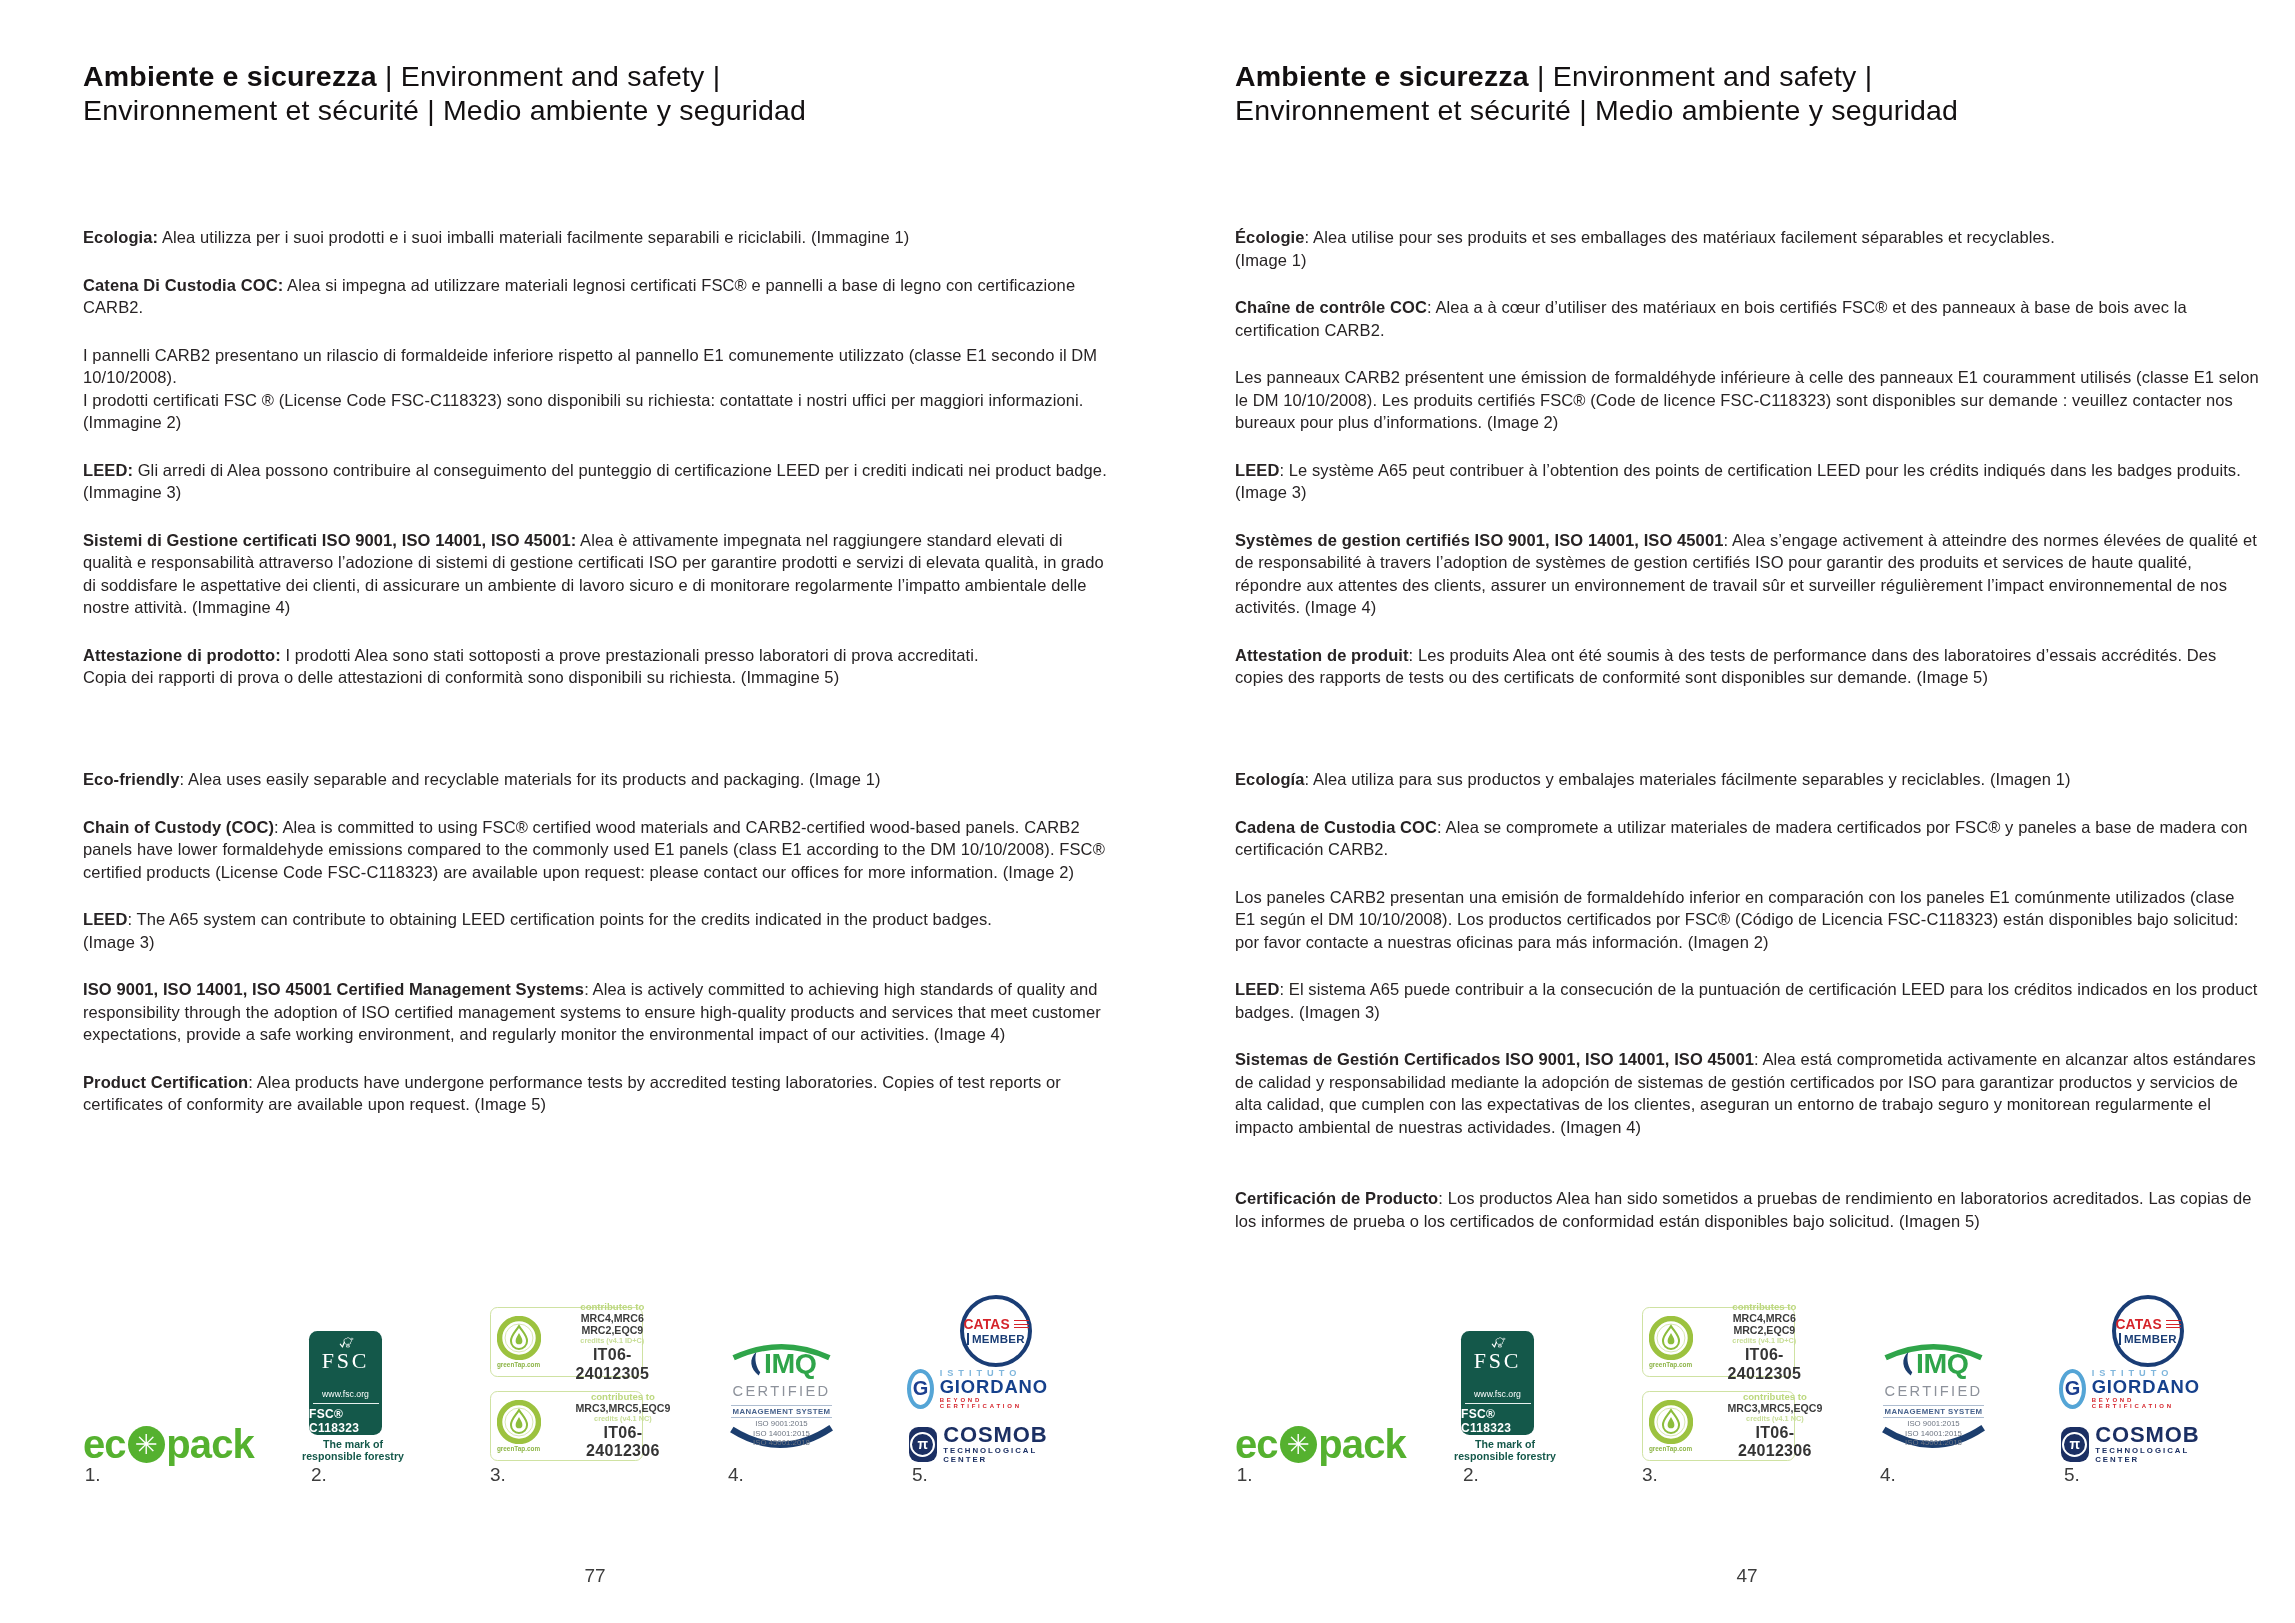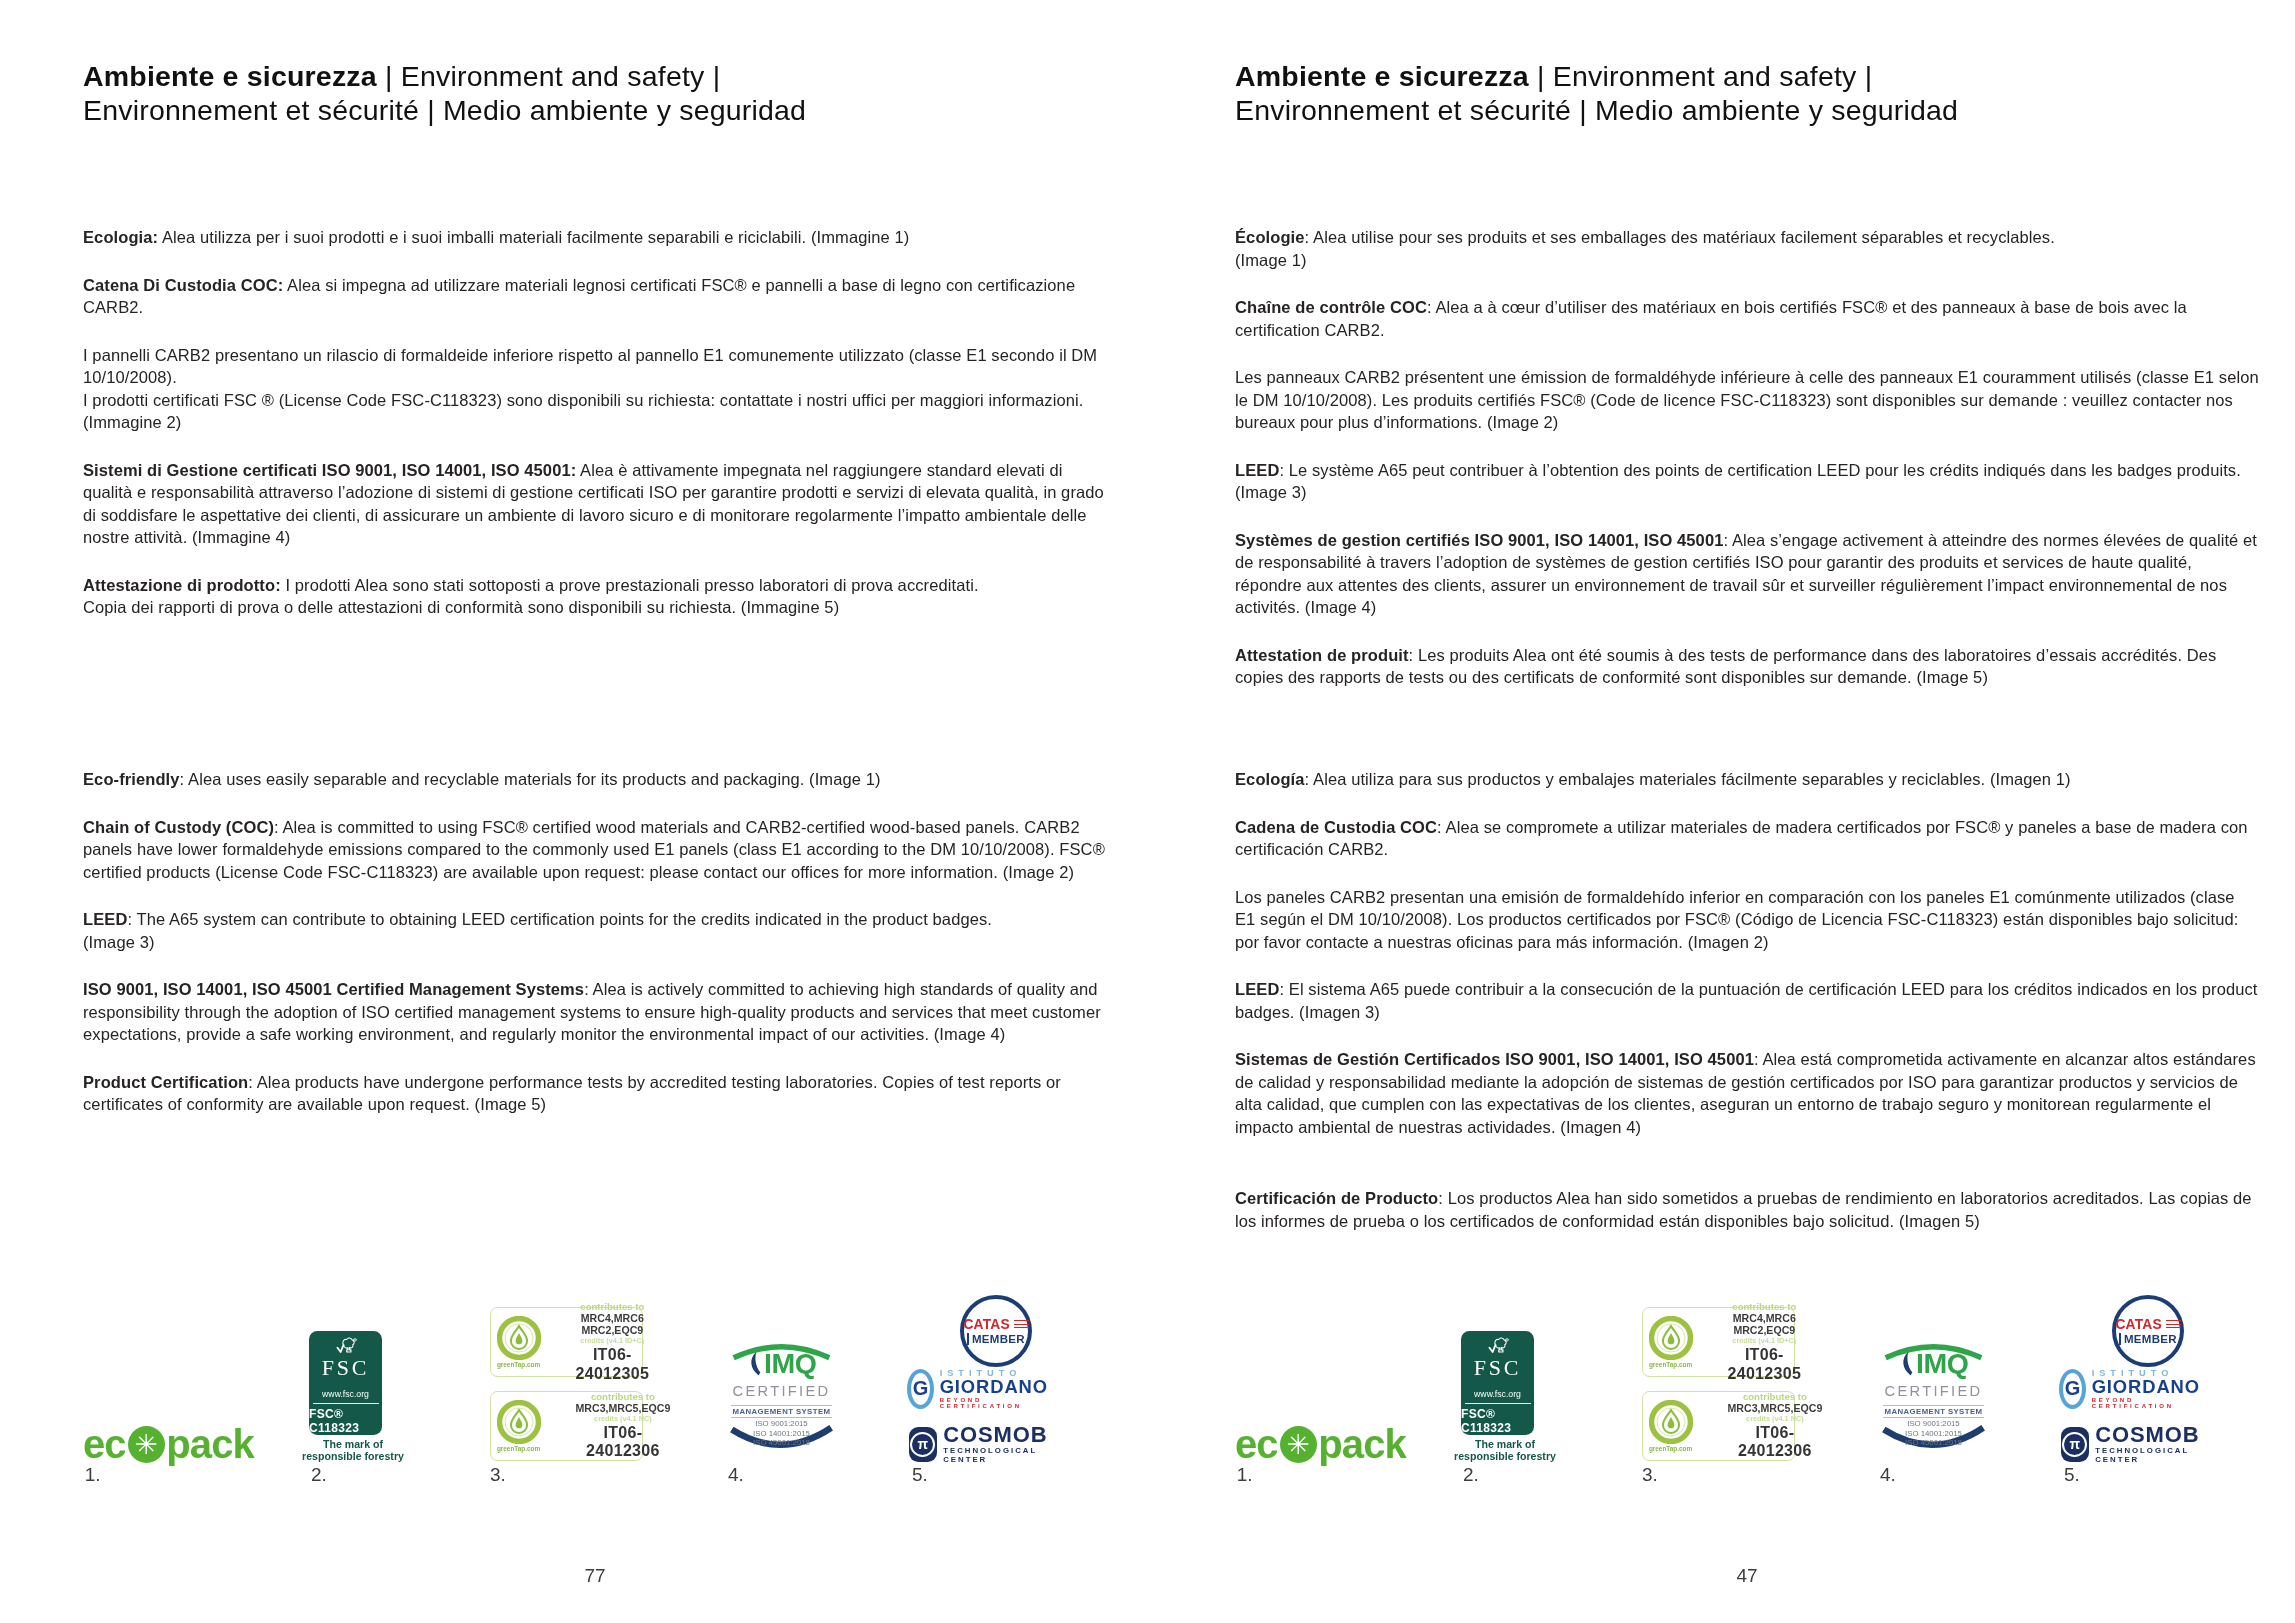--- a/index.html
+++ b/index.html
@@ -34,21 +34,21 @@
   .flower { width:37px; height:37px; margin:0 1.8px; border-radius:50%; background:#55b12f;
             display:flex; align-items:center; justify-content:center; }
   .flower::before { content:"✳"; color:#fff; font-size:27.5px; line-height:37px; }
 
   
   .b-fsc { position:absolute; left:226px; top:36px; width:89px; }
   .fsc-box { width:73px; height:104px; background:#14584a; border-radius:8.3px; padding-top:5.5px;
              display:flex; flex-direction:column; align-items:center; color:#fff; }
   .fsc-tree { width:50px; height:42px; }
   .fsc-acr { font-family:"Liberation Serif","DejaVu Serif",serif; font-size:22px; letter-spacing:2.8px; line-height:22px; }
-  .fsc-url { font-size:8.7px; margin-top:10px; }
+  .fsc-url { font-size:8.7px; margin-top:17px; }
   .fsc-sep { width:66px; height:0.9px; background:#e8f0ee; margin:3.7px 0 3.7px; }
   .fsc-lic { font-size:12px; font-weight:bold; letter-spacing:0.3px; }
   .fsc-tag { position:absolute; left:-25px; top:107px; width:138px; text-align:center;
              color:#14584a; font-size:10.6px; font-weight:bold; line-height:12.4px; white-space:pre-line; }
 
   
   .b-gt { position:absolute; left:407px; top:12px; }
   .gt-card { width:153px; height:70px; background:#fff; border:1.8px solid #cfe2a2; border-radius:7.3px;
              display:flex; align-items:center; padding:3.7px 5.5px;gap:35px; }
   .gt-card + .gt-card { margin-top:13.8px; }
@@ -111,20 +111,21 @@
     <header class="title">
       <div><span class="t-bold">Ambiente e sicurezza</span><span> | Environment and safety |</span></div>
       <div>Environnement et sécurité | Medio ambiente y seguridad</div>
     </header>
 
     <div class="lang-group g1">
       <p class="para"><b>Ecologia:</b><span> Alea utilizza per i suoi prodotti e i suoi imballi materiali facilmente separabili e riciclabili. (Immagine 1)</span></p>
       <p class="para"><b>Catena Di Custodia COC:</b><span> Alea si impegna ad utilizzare materiali legnosi certificati FSC® e pannelli a base di legno con certificazione CARB2.</span></p>
       <p class="para"><b></b><span>I pannelli CARB2 presentano un rilascio di formaldeide inferiore rispetto al pannello E1 comunemente utilizzato (classe E1 secondo il DM 10/10/2008).
 I prodotti certificati FSC ® (License Code FSC-C118323) sono disponibili su richiesta: contattate i nostri uffici per maggiori informazioni. (Immagine 2)</span></p>
+      <p class="para"><b>LEED:</b><span> Gli arredi di Alea possono contribuire al conseguimento del punteggio di certificazione LEED per i crediti indicati nei product badge. (Immagine 3)</span></p>
       <p class="para"><b>Sistemi di Gestione certificati ISO 9001, ISO 14001, ISO 45001:</b><span> Alea è attivamente impegnata nel raggiungere standard elevati di qualità e responsabilità attraverso l’adozione di sistemi di gestione certificati ISO per garantire prodotti e servizi di elevata qualità, in grado di soddisfare le aspettative dei clienti, di assicurare un ambiente di lavoro sicuro e di monitorare regolarmente l’impatto ambientale delle nostre attività. (Immagine 4)</span></p>
       <p class="para"><b>Attestazione di prodotto:</b><span> I prodotti Alea sono stati sottoposti a prove prestazionali presso laboratori di prova accreditati.
 Copia dei rapporti di prova o delle attestazioni di conformità sono disponibili su richiesta. (Immagine 5)</span></p>
     </div>
 
     <div class="lang-group g2">
       <p class="para"><b>Eco-friendly</b><span>: Alea uses easily separable and recyclable materials for its products and packaging. (Image 1)</span></p>
       <p class="para"><b>Chain of Custody (COC)</b><span>: Alea is committed to using FSC® certified wood materials and CARB2-certified wood-based panels. CARB2 panels have lower formaldehyde emissions compared to the commonly used E1 panels (class E1 according to the DM 10/10/2008). FSC® certified products (License Code FSC-C118323) are available upon request: please contact our offices for more information. (Image 2)</span></p>
       <p class="para"><b>LEED</b><span>: The A65 system can contribute to obtaining LEED certification points for the credits indicated in the product badges.
 (Image 3)</span></p>

